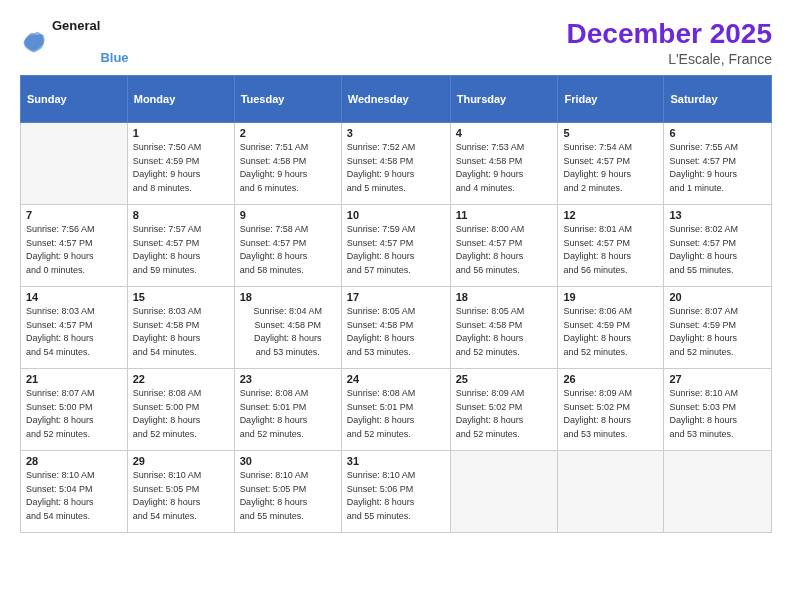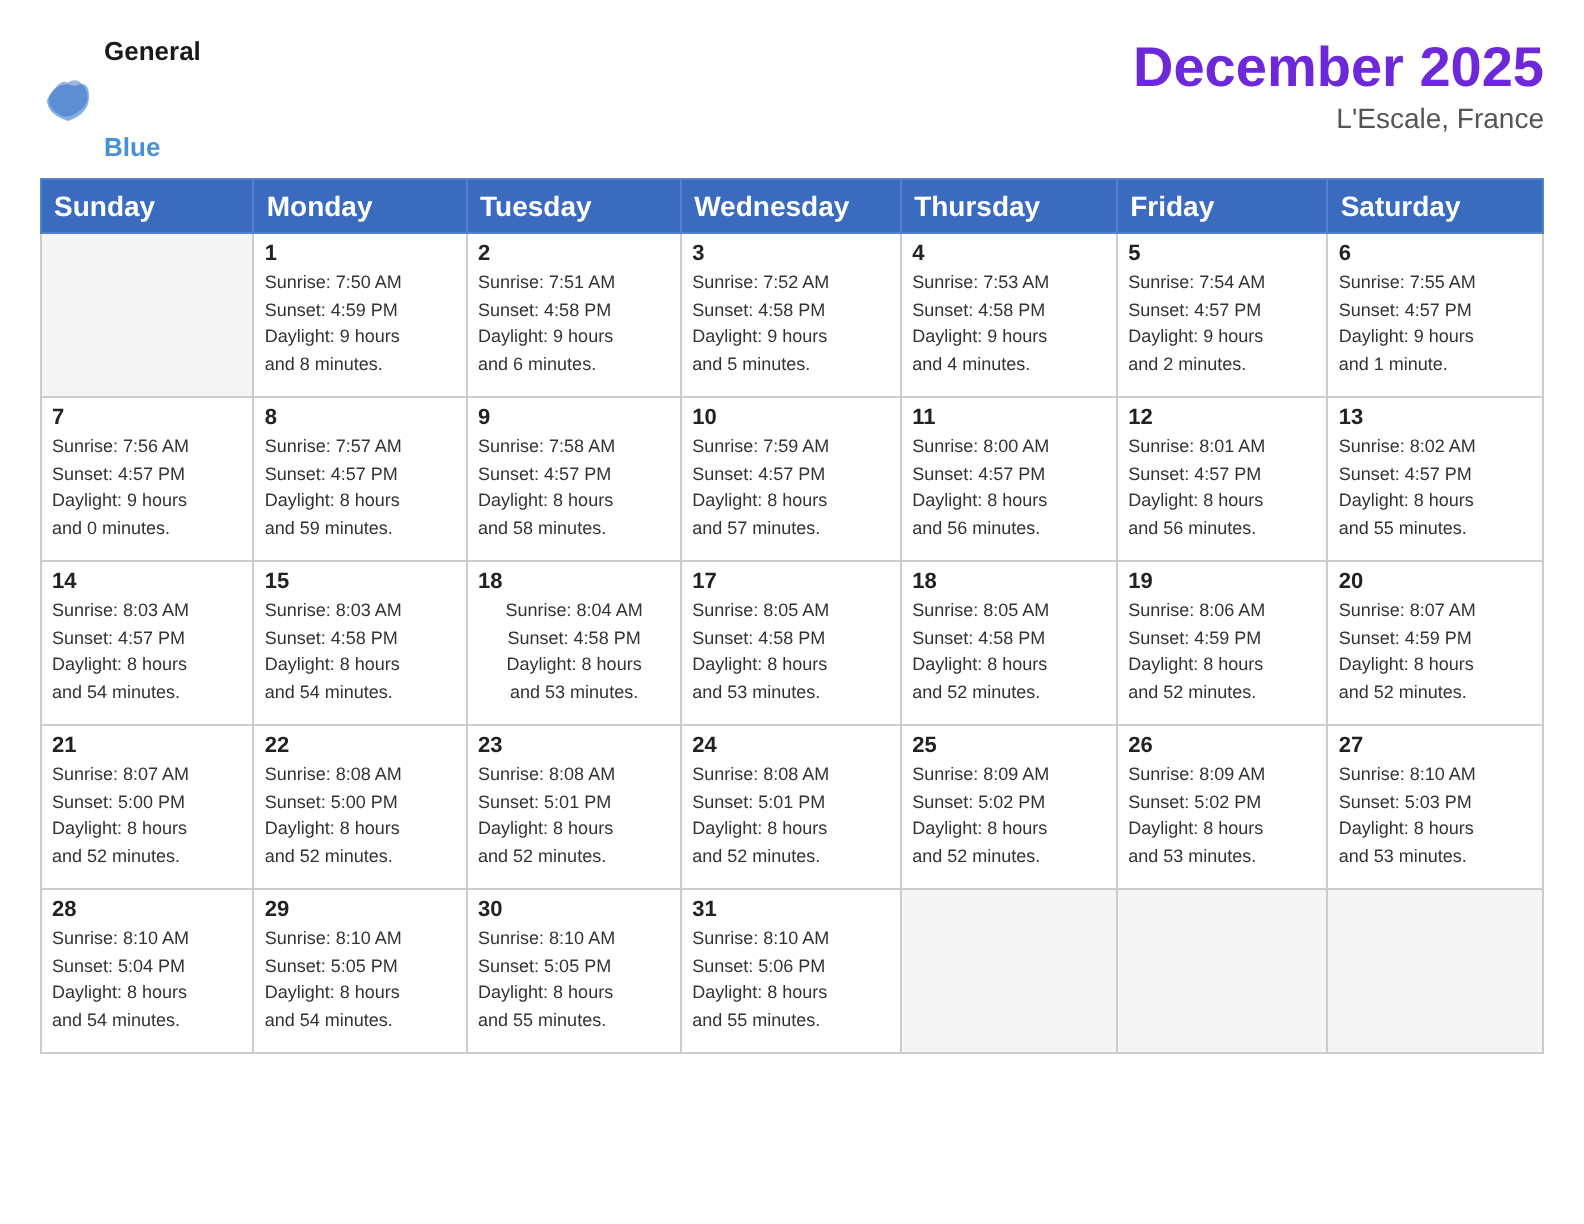--- a/index.html
+++ b/index.html
@@ -22,21 +22,21 @@
       align-items: flex-start;
       margin-bottom: 8px;
     }
     .logo {
       display: flex;
       align-items: center;
       gap: 4px;
     }
     .logo-text {
       display: flex;
-      flex-direction: column;
+      flex-direction: row;
       font-size: 13px;
       font-weight: bold;
       color: #1a1a1a;
       line-height: 1.2;
     }
     .logo-text span:first-child { color: #1a1a1a; }
     .logo-text span:last-child { color: #4a90d9; margin-top: 32px; }
     .logo-icon {
       width: 28px;
       height: 28px;
@@ -55,24 +55,24 @@
       margin-top: 1px;
     }
     .calendar-table {
       width: 100%;
       border-collapse: collapse;
       font-size: 10px;
     }
     .calendar-table thead th {
       background: #3a6bbf;
       color: #fff;
-      font-size: 14px;
+      font-size: 11px;
       font-weight: bold;
       text-align: left;
-      padding: 5px 6px;
+      padding: 17px 6px;
       border: 1px solid #5580cc;
     }
     .calendar-table tbody td {
       border: 1px solid #ccc;
       vertical-align: top;
       padding: 4px 5px;
       width: 113px;
       height: 82px;
       background: #fff;
     }

